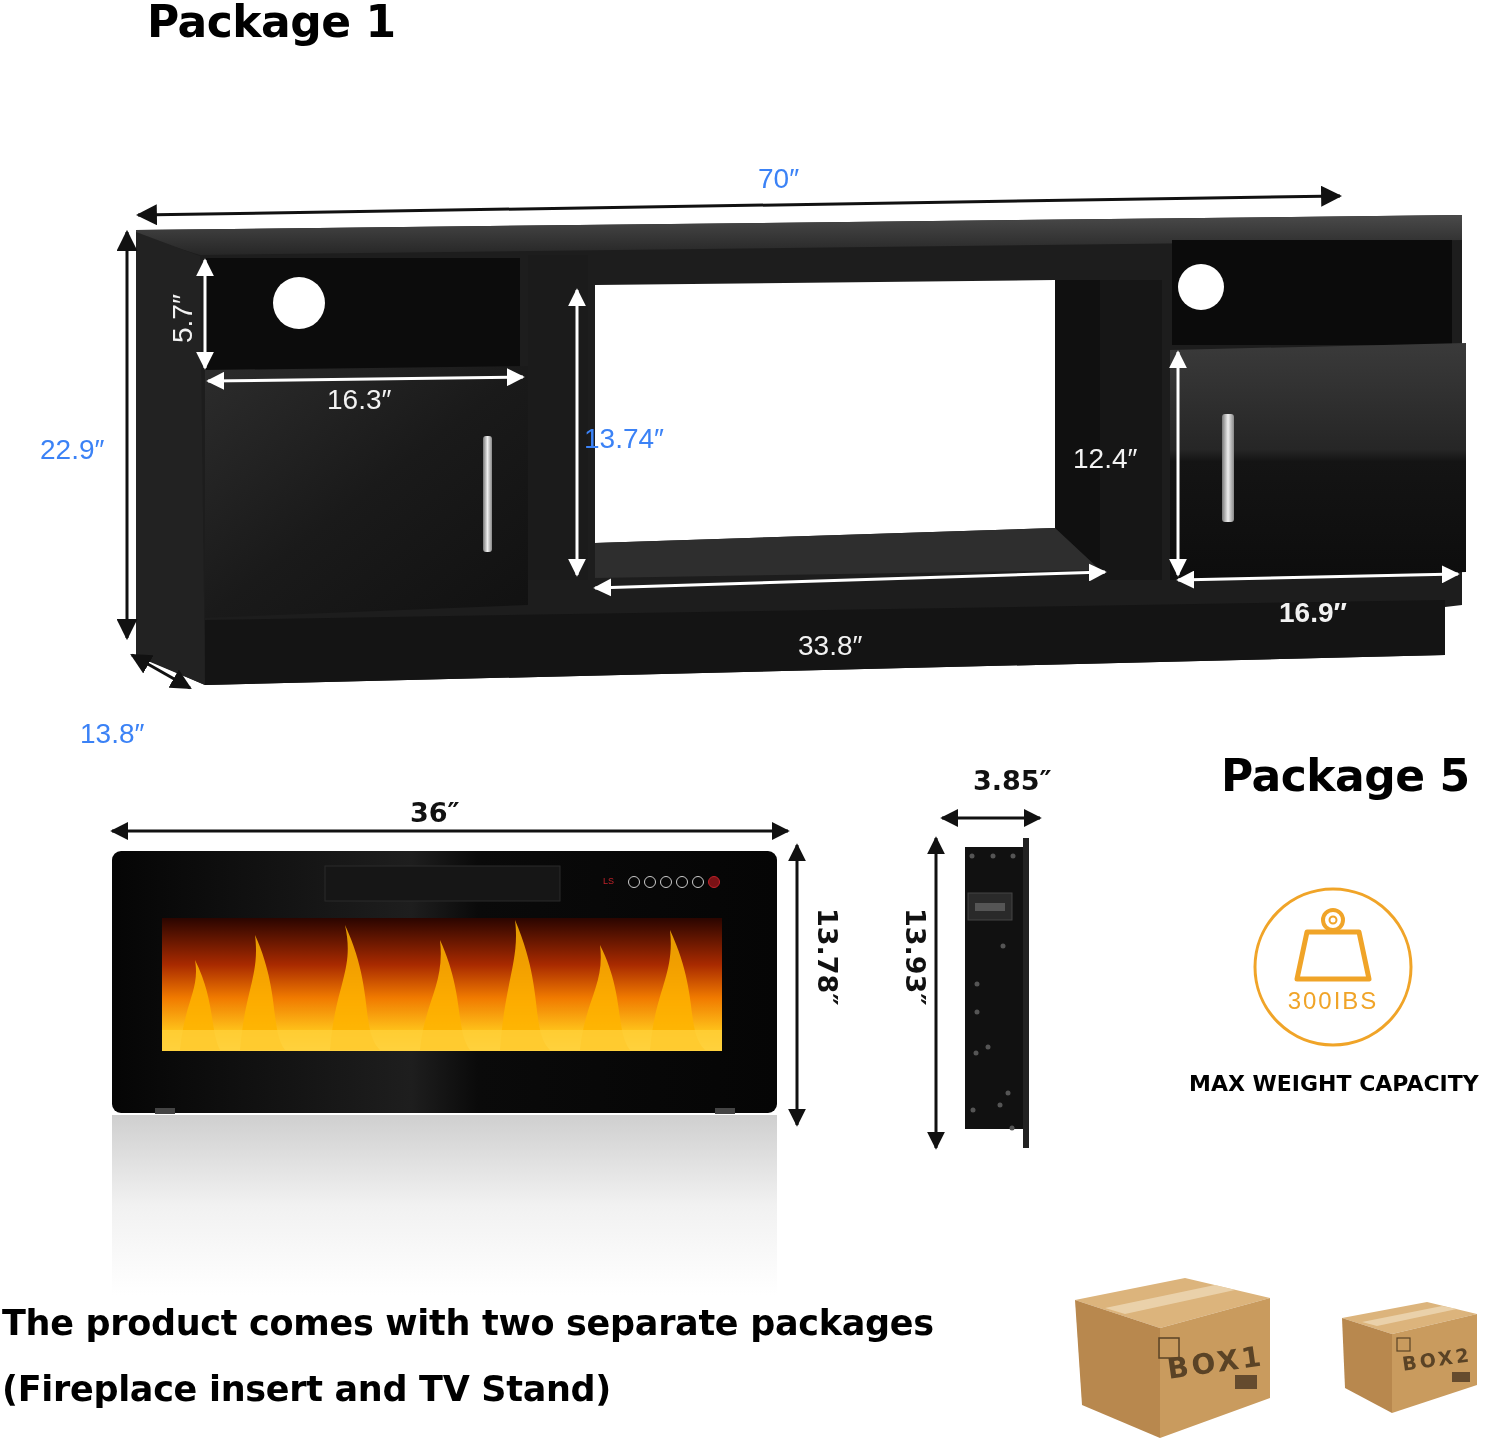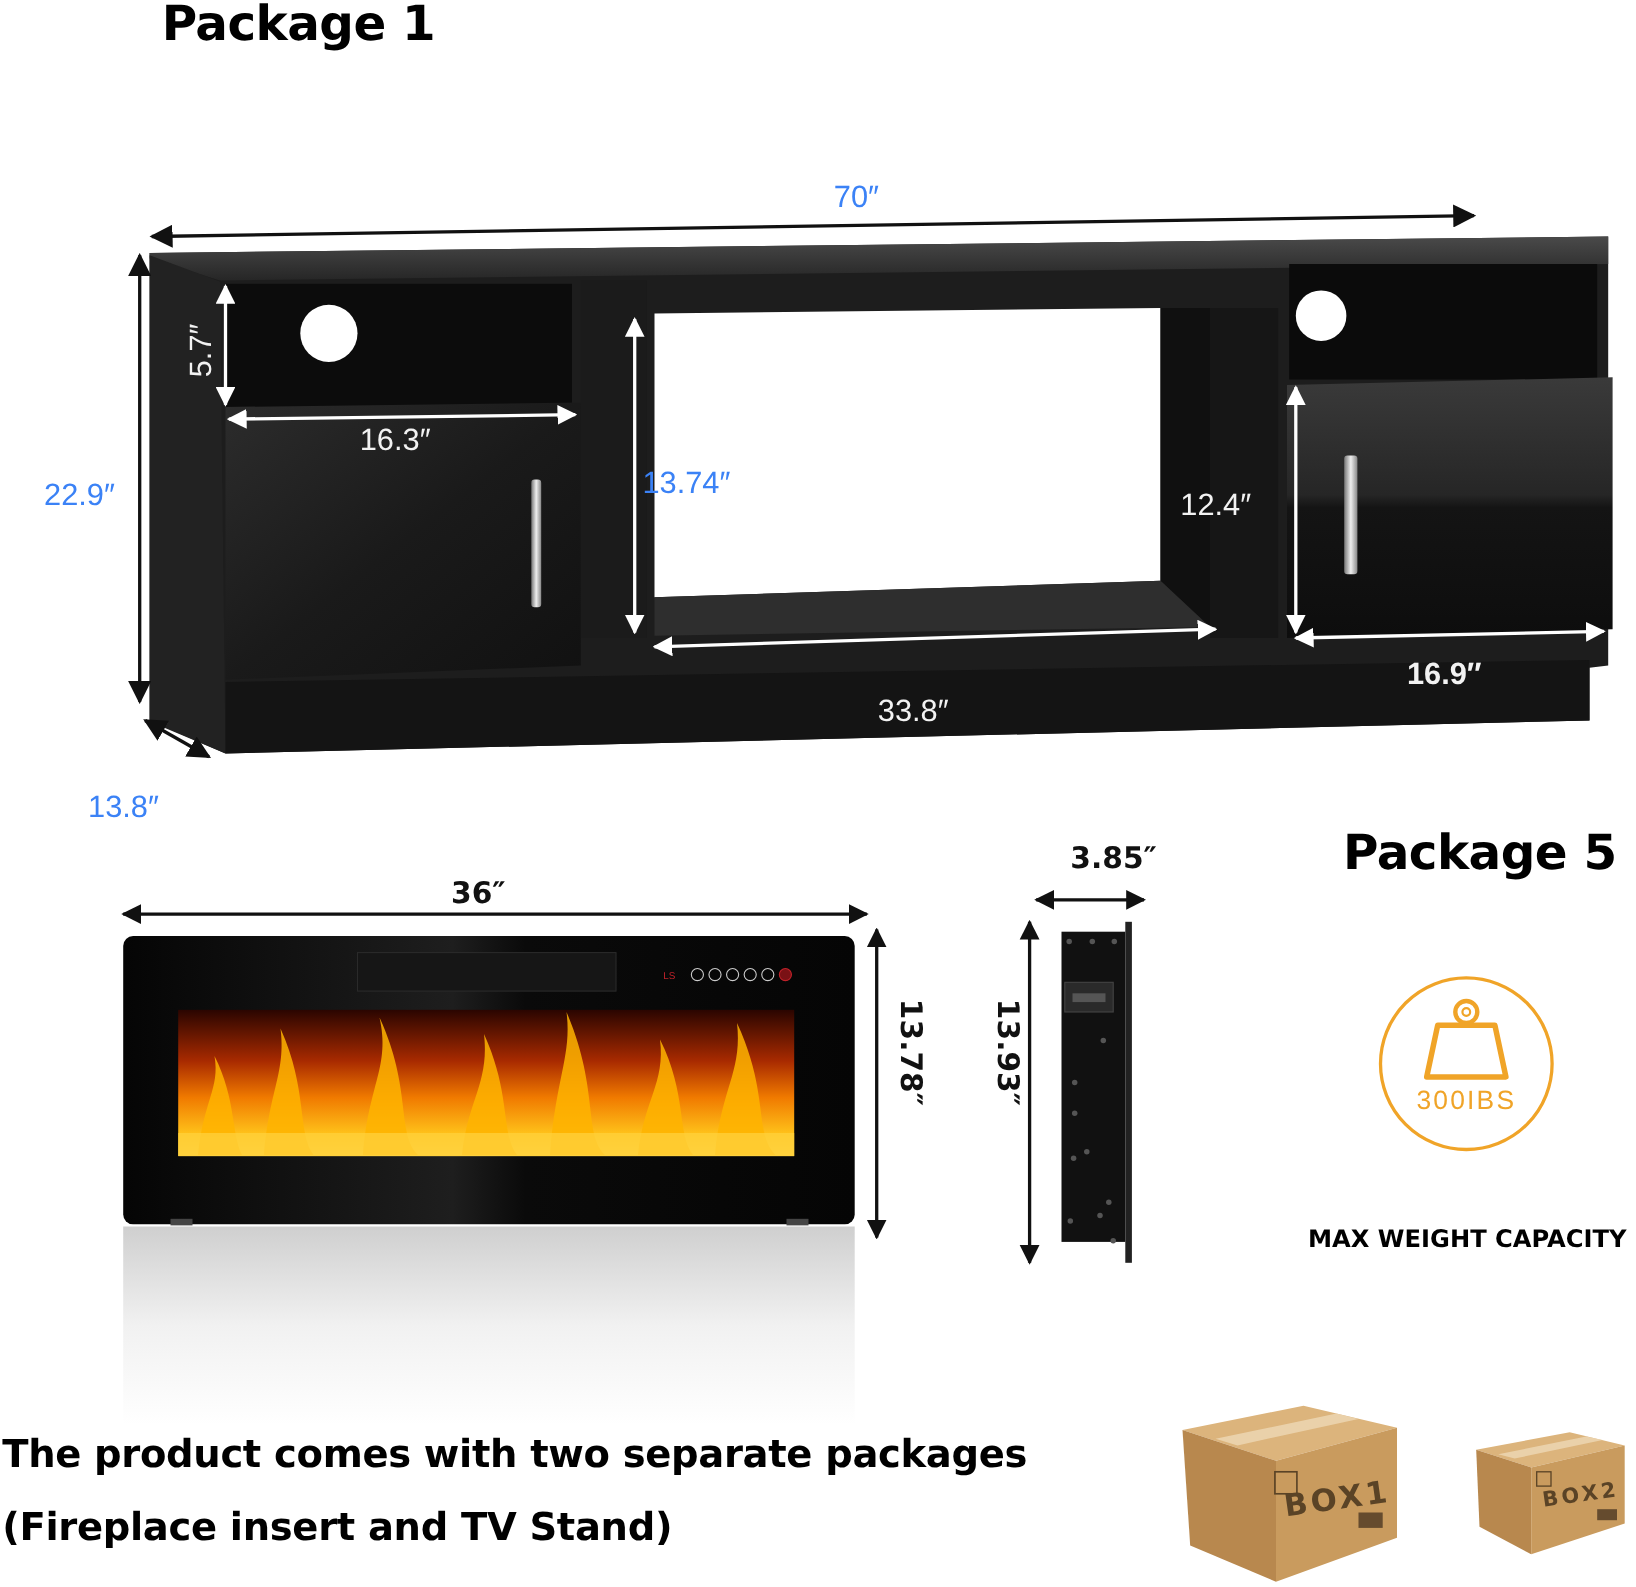--- a/index.html
+++ b/index.html
@@ -172,21 +172,21 @@
       <circle cx="976" cy="1053" r="2.5"></circle>
         <circle cx="988" cy="1047" r="2.5"></circle>
         <circle cx="1008" cy="1093" r="2.5"></circle>
       <circle cx="1000" cy="1105" r="2.5"></circle>
         <circle cx="973" cy="1110" r="2.5"></circle>
         <circle cx="1012" cy="1128" r="2.5"></circle>
     </g>
   </svg>
 </div>
 
-<div class="abs" style="left:603px; top:876px; width:120px; height:16px; display:flex; align-items:flex-end; gap:4px;">
+<div class="abs" style="left:603px; top:876px; width:120px; height:16px; display:flex; align-items:flex-start; gap:4px;">
   <span style="font-family:'Liberation Sans',sans-serif; font-size:9px; color:#c0222a; margin-right:10px;">LS</span>
   <span style="width:10px;height:10px;border:1px solid #ccc;border-radius:50%;display:inline-block;"></span>
   <span style="width:10px;height:10px;border:1px solid #ccc;border-radius:50%;display:inline-block;"></span>
   <span style="width:10px;height:10px;border:1px solid #ccc;border-radius:50%;display:inline-block;"></span>
   <span style="width:10px;height:10px;border:1px solid #ccc;border-radius:50%;display:inline-block;"></span>
   <span style="width:10px;height:10px;border:1px solid #ccc;border-radius:50%;display:inline-block;"></span>
   <span style="width:10px;height:10px;border:1px solid #c0222a;background:#7a1115;border-radius:50%;display:inline-block;"></span>
 </div>
 
 <div class="abs dim-bold" style="left:410px; top:797px;text-align:right;">36″</div>
@@ -196,21 +196,21 @@
 
 <div class="abs" style="left:1251px; top:887px; width:162px; height:160px;">
   <svg width="162" height="160" viewBox="0 0 162 160">
     <circle cx="82" cy="80" r="78" fill="none" stroke="#f0a428" stroke-width="3"></circle>
     <circle cx="82" cy="33" r="10" fill="none" stroke="#f0a428" stroke-width="4"></circle>
     <circle cx="82" cy="33" r="3.5" fill="none" stroke="#f0a428" stroke-width="2"></circle>
     <path d="M56,45 L108,45 L118,92 L46,92 Z" fill="none" stroke="#f0a428" stroke-width="5" stroke-linejoin="round"></path>
   </svg>
   <div class="abs" style="left:0; top:100px; width:164px; text-align:center; font-family:Liberation Sans, sans-serif; font-size:24px; color:#f0a428; letter-spacing:2px;">300IBS</div>
 </div>
-<div class="abs capacity" style="left:1189px; top:1071px;margin-top:44px;">MAX WEIGHT CAPACITY</div>
+<div class="abs capacity" style="left:1189px; top:1071px;">MAX WEIGHT CAPACITY</div>
 
 <div class="abs caption" style="left:2px; top:1303px;">The product comes with two separate packages</div>
 <div class="abs caption" style="left:2px; top:1369px;">(Fireplace insert and TV Stand)</div>
 
 <div class="abs" style="left:1075px; top:1270px; width:200px; height:170px;">
   <svg width="200" height="170" viewBox="0 0 200 170">
     <polygon points="0,30 110,8 195,28 85,58" fill="#dcb47c"></polygon>
     <polygon points="0,30 85,58 85,168 7,135" fill="#b8884e"></polygon>
     <polygon points="85,58 195,28 195,128 85,168" fill="#c99b5e"></polygon>
     <polygon points="30,38 140,15 160,20 50,44" fill="#eed8b5" opacity="0.8"></polygon>

